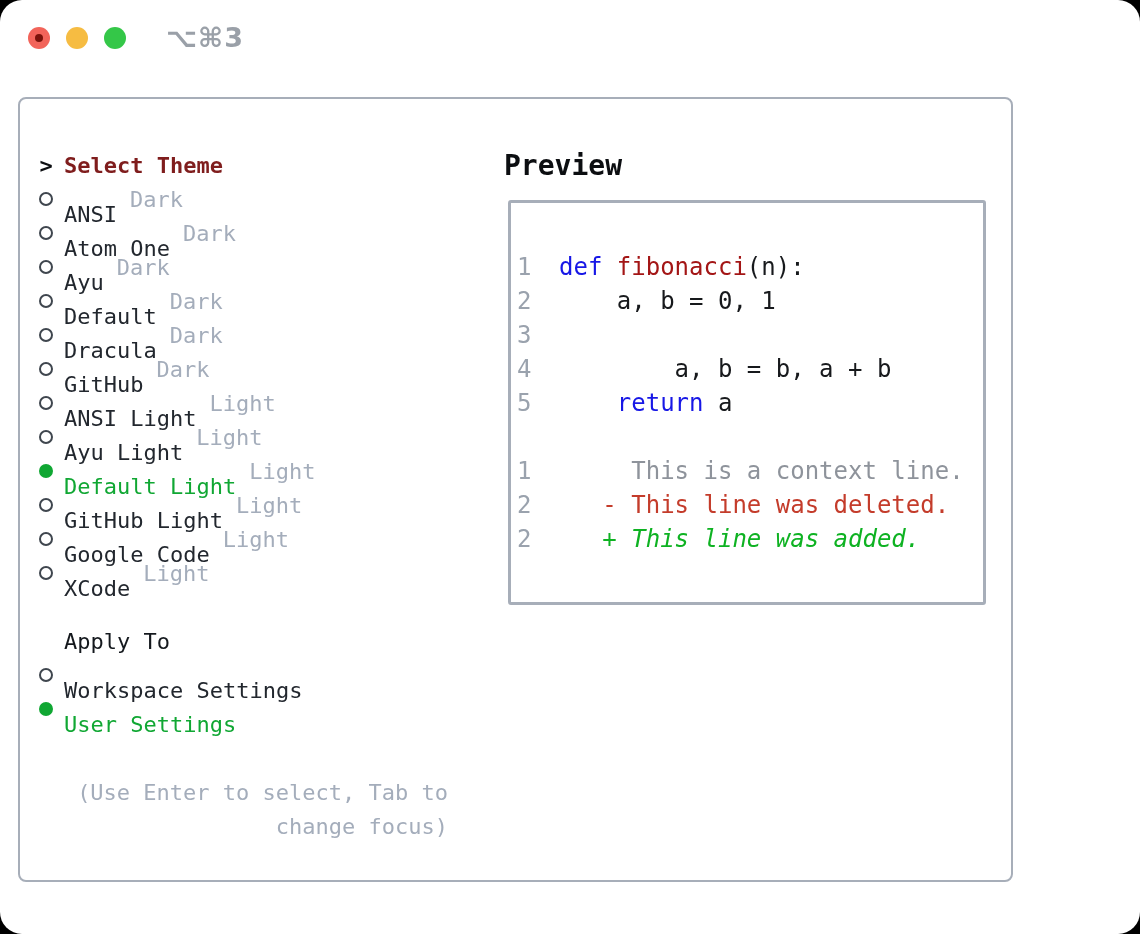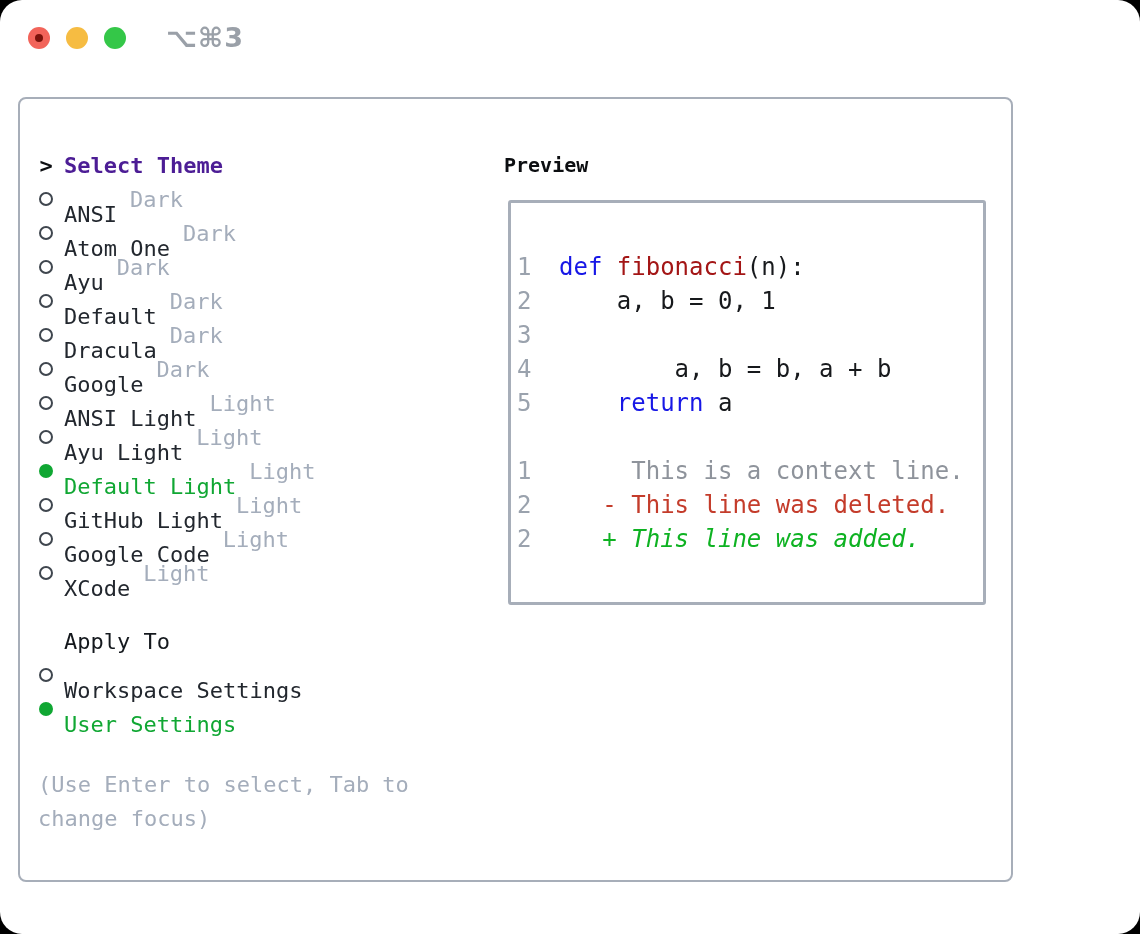--- a/index.html
+++ b/index.html
@@ -36,39 +36,39 @@
     box-sizing:border-box;
     border:2px solid var(--border); border-radius:8px;
     background:#fff;
   }
   
   .left-col { position:absolute; left:18px; top:49px; }
   .row { height:34px; display:flex; align-items:center; font-size:22px; }
   .gap { height:34px; }
   .marker { width:16px; margin-right:10px; display:flex; align-items:center; justify-content:center; flex:none; }
   .caret { font-weight:700; color:#0c0e11; }
-  .hdr { font-weight:700; color:#4c1d95; }
+  .hdr { font-weight:700; color:#7f1d1d; }
   .subhdr { color:#14181d; }
   .ring {
     width:14px; height:14px; border-radius:50%; box-sizing:border-box;
     border:2px solid var(--ring);
   }
   .row.selected .ring { background:var(--accent_green); border-color:var(--accent_green); }
   .opt-name { color:var(--text_dark); white-space:pre;margin-top:31px; }
   .row.selected .opt-name { color:var(--accent_green); }
   .opt-tag { color:var(--muted); margin-left:13px; white-space:pre; }
   .help {
-    width:410px; margin-top:8px;
-    font-size:22px; line-height:34px; color:var(--muted);
+    width:410px; margin-top:16px;
+    font-size:22px; line-height:34px; color:var(--muted);text-align:right;
   }
   
   .preview-label {
     position:absolute; left:484px; top:49px; height:34px;
     display:flex; align-items:center;
-    font-size:20px; font-weight:700; color:#0c0e11;
+    font-size:28px; font-weight:700; color:#0c0e11;
   }
   .preview-box {
     position:absolute; left:488px; top:101px; width:478px; height:405px;
     box-sizing:border-box;
     border:3px solid var(--border); border-radius:3px;
     padding:47px 8px 0 6px;
     overflow:hidden;
   }
   .cline { height:34px; display:flex; align-items:center; font-size:24px; }
   .gut { width:42px; flex:none; color:var(--gutter); white-space:pre; }
@@ -134,21 +134,21 @@
             <span class="marker">
               <span class="ring"></span>
             </span>
             <span class="opt-name">Dracula</span>
             <span class="opt-tag">Dark</span>
           </div>
           <div class="row option">
             <span class="marker">
               <span class="ring"></span>
             </span>
-            <span class="opt-name">Google</span>
+            <span class="opt-name">GitHub</span>
             <span class="opt-tag">Dark</span>
           </div>
           <div class="row option">
             <span class="marker">
               <span class="ring"></span>
             </span>
             <span class="opt-name">ANSI Light</span>
             <span class="opt-tag">Light</span>
           </div>
           <div class="row option">

